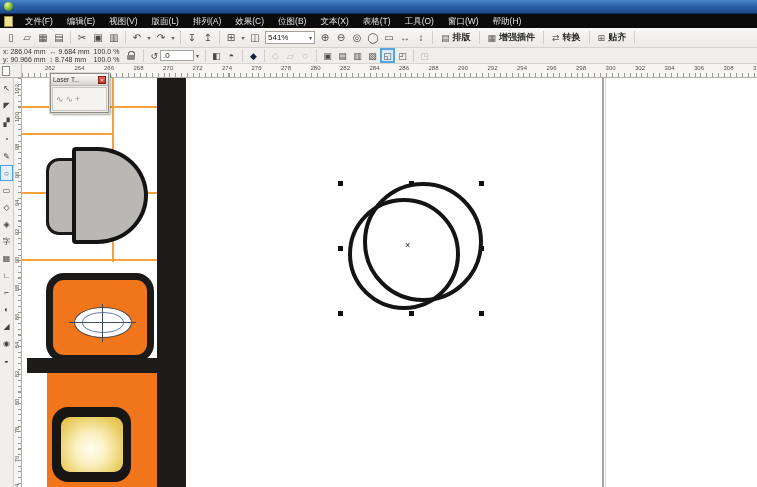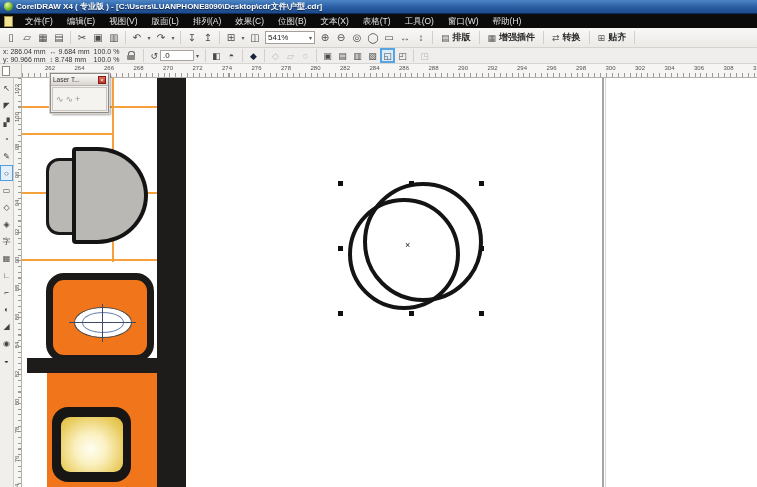--- a/index.html
+++ b/index.html
@@ -112,21 +112,20 @@
             color:#fff;font-size:6px;line-height:7px;text-align:center;box-sizing:border-box;flex:0 0 auto}
   .ft-body{height:24px;margin:1px;background:#f5f3f0;border:1px solid #c9c6c1;display:flex;align-items:center;
            gap:2px;padding:0 3px;box-sizing:border-box}
   .ft-ic{font-size:9px;color:#9a978f}
 </style>
 </head>
 <body>
 
 <div class="titlebar">
   <span class="app-icon"></span>
-  <span class="title-text">CorelDRAW X4 ( 专业版 ) - [C:\Users\LUANPHONE8090\Desktop\cdr文件\户型.cdr]</span>
 </div>
 
 <div class="menubar">
   <span class="doc-icon"></span>
   <span id="menu-items" style="display:flex">
       <span class="menu-item">文件(F)</span>
       <span class="menu-item">编辑(E)</span>
       <span class="menu-item">视图(V)</span>
       <span class="menu-item">版面(L)</span>
       <span class="menu-item">排列(A)</span>

